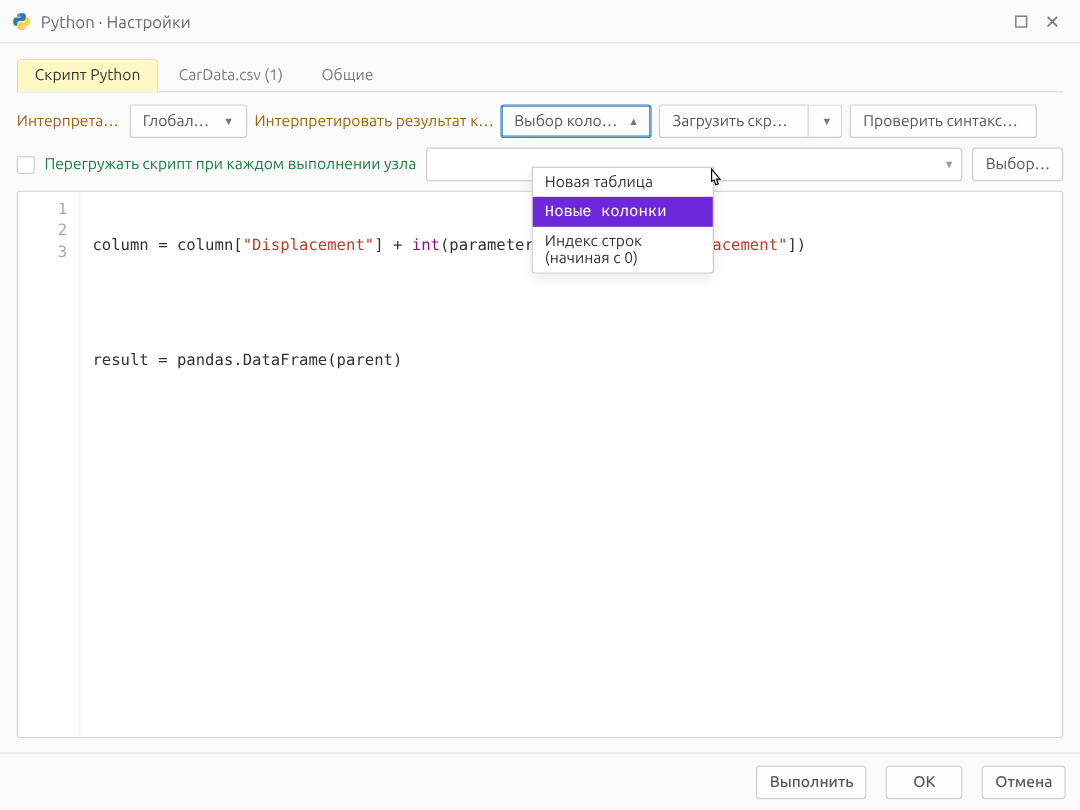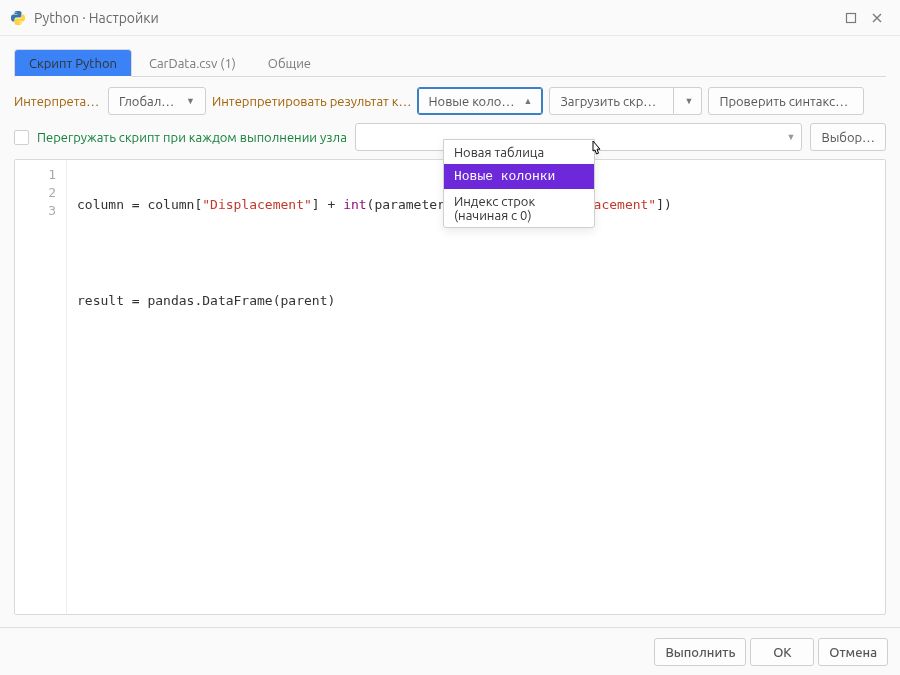--- a/index.html
+++ b/index.html
@@ -65,21 +65,21 @@
     border-radius: 4px 4px 0 0;
     color: #7a7a7a;
     cursor: pointer;
     margin-right: 2px;
     position: relative;
     top: 1px;
     background: transparent;
   }
   .tab.active {
     border-color: #d9d9d9;
-    background: #3b82f6;
+    background: #fef9c3;
     color: #333;
     border-bottom: 1px solid #fafafa;
   }
   .toolbar {
     display: flex;
     align-items: center;
     gap: 6px;
     margin-bottom: 8px;
     flex-wrap: nowrap;
   }
@@ -180,21 +180,21 @@
   .code div { height: 18px; line-height: 18px; }
   .tok-ident { color: #333; }
   .tok-str { color: #c0392b; }
   .tok-builtin { color: #8e0e7e; }
   .footer {
     height: 48px;
     border-top: 1px solid #e0e0e0;
     display: flex;
     align-items: center;
     justify-content: flex-end;
-    gap: 4px;
+    gap: 16px;
     padding: 0 12px;
     background: #fafafa;
   }
   .footer .btn { min-width: 64px; justify-content: center; font-weight: 500; }
 
   
   .dropdown-popup {
     position: absolute;
     left: 443px;
     top: 103px;
@@ -259,21 +259,21 @@
     </div>
 
     <div class="toolbar">
       <span class="label ellipsis" style="max-width:88px">Интерпретат…</span>
       <span class="dropdown-btn" style="width:98px">
         <span class="ellipsis" style="max-width:66px">Глобальн…</span>
         <span class="caret">▼</span>
       </span>
       <span class="label ellipsis" style="max-width:210px">Интерпретировать результат к…</span>
       <span class="dropdown-btn highlight" style="width:126px">
-        <span class="ellipsis" style="max-width:94px">Новые колон…</span>
+        <span class="ellipsis" style="max-width:94px">Выбор колон…</span>
         <span class="caret">▲</span>
       </span>
       <span style="display:inline-flex">
         <span class="dropdown-btn split-main" style="width:125px">
           <span class="ellipsis" style="max-width:110px">Загрузить скрип…</span>
         </span>
         <span class="dropdown-btn split-attach">
           <span class="caret">▼</span>
         </span>
       </span>

